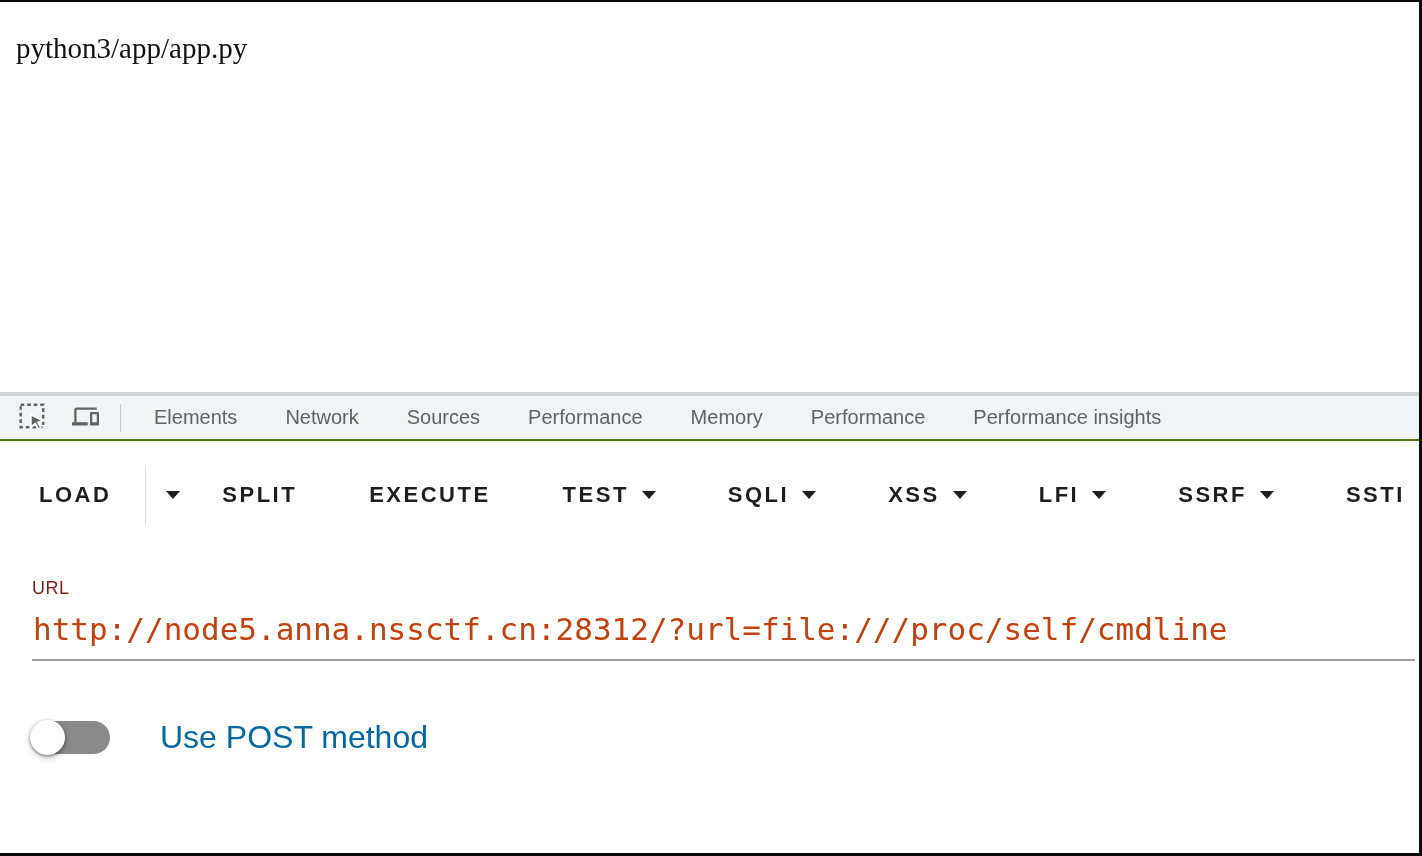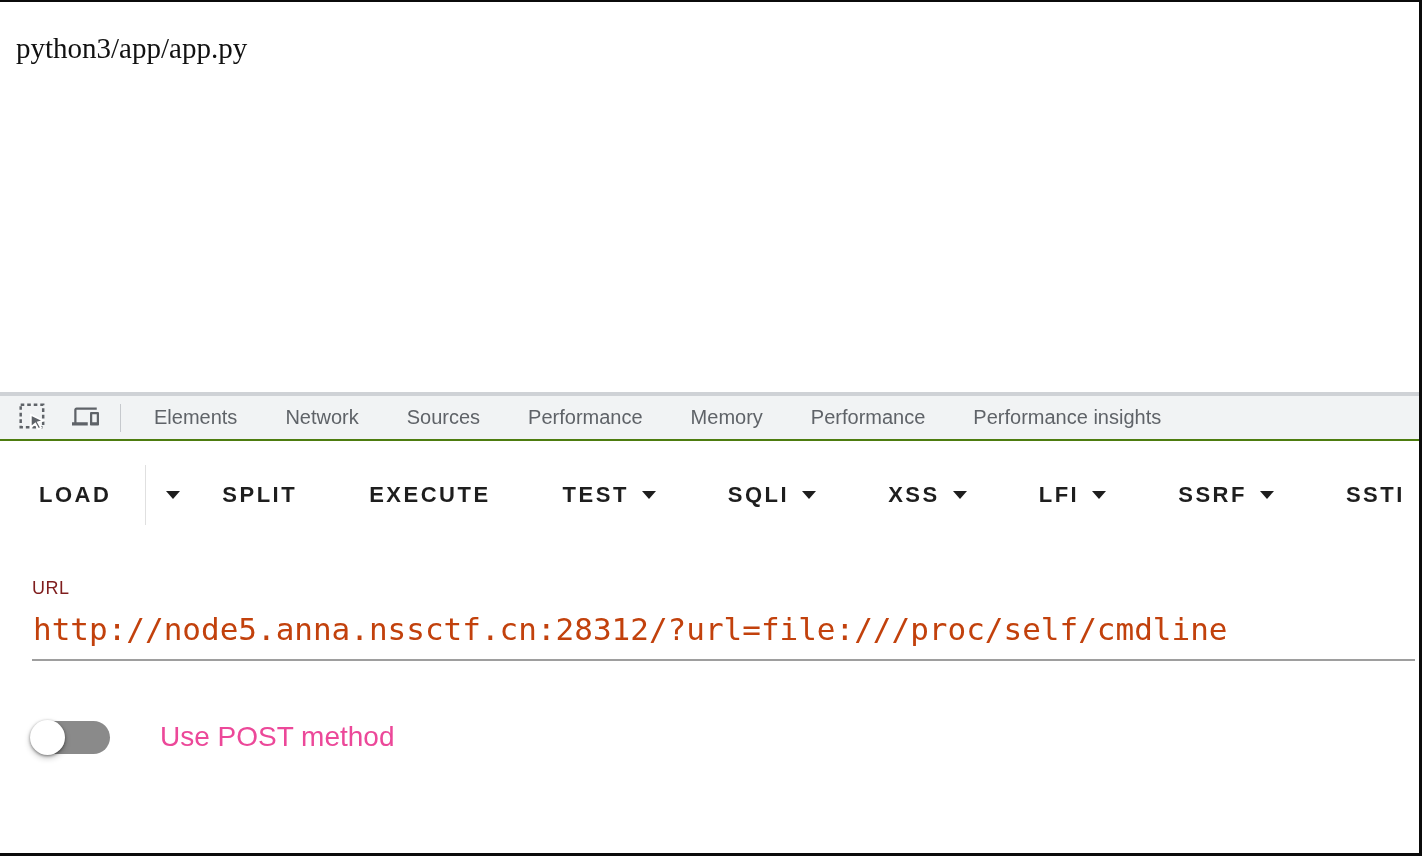--- a/index.html
+++ b/index.html
@@ -67,21 +67,21 @@
   .switch { position:relative; width:112px; height:40px; cursor:pointer; background:none; border:none; padding:0; }
   .switch-track {
     position:absolute; left:3px; top:4px; width:77px; height:33px;
     border-radius:17px; background:#8a8a8a;
   }
   .switch-thumb {
     position:absolute; left:0px; top:3px; width:35px; height:35px;
     border-radius:50%; background:#ffffff;
     box-shadow:0 1px 3px rgba(0,0,0,0.45), 0 3px 6px rgba(0,0,0,0.22);
   }
-  .toggle-label { font-size:28px; color:#ec4899; margin-left:18px; }
+  .toggle-label { font-size:32px; color:#0369a1; margin-left:18px; }
 </style>
 </head>
 <body>
 
 <div class="screen">
 
   <div class="page-area">
     <div class="page-text">python3/app/app.py</div>
   </div>
 

